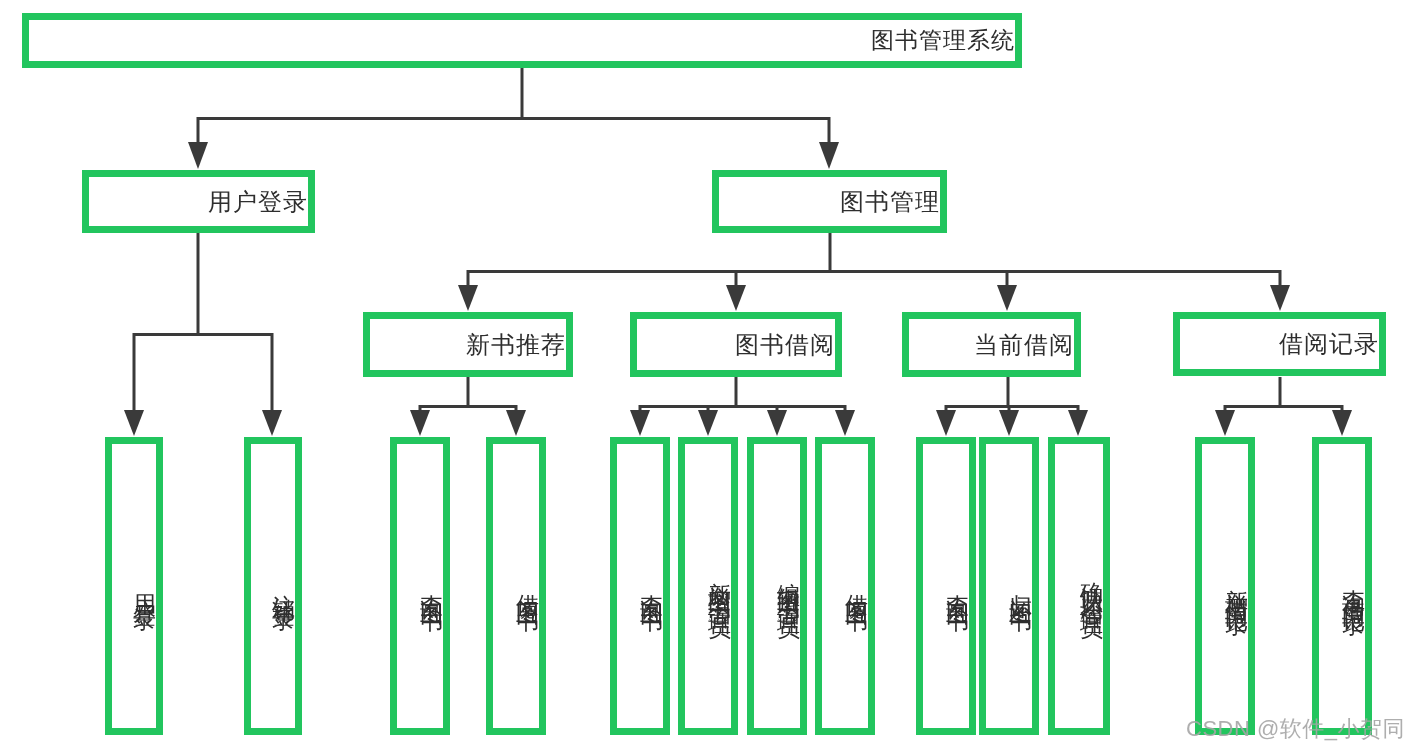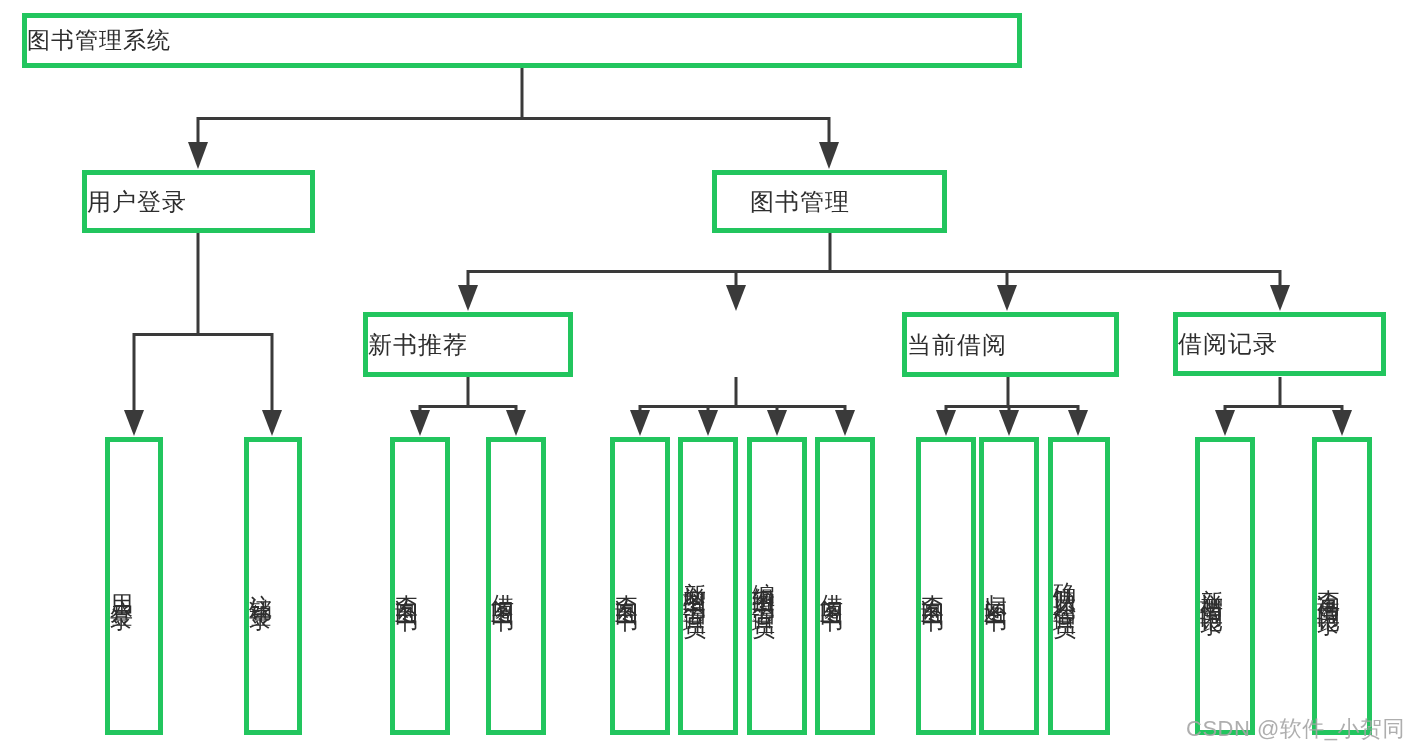--- a/index.html
+++ b/index.html
@@ -18,25 +18,25 @@
   .wires {
     position: absolute;
     left: 0;
     top: 0;
     z-index: 1;
   }
   .node {
     position: absolute;
     box-sizing: border-box;
     background: #ffffff;
-    border: 5px solid #22c55e;
+    border: 7px solid #22c55e;
     color: #2e2e2e;
     display: flex;
     align-items: center;
-    justify-content: flex-start;
+    justify-content: flex-end;
     z-index: 2;
   }
   .h-node {
     font-size: 24px;
     letter-spacing: 1px;
   }
   .root-node {
     font-size: 23px;
   }
   .v-node .v-text {
@@ -125,21 +125,24 @@
   <div class="node h-node" style="left:82px; top:170px; width:233px; height:63px;">
     <span>用户登录</span>
   </div>
   <div class="node h-node" style="left:712px; top:170px; width:235px; height:63px;padding-left:33px;">
     <span>图书管理</span>
   </div>
 
   <div class="node h-node" style="left:363px; top:312px; width:210px; height:65px;">
     <span>新书推荐</span>
   </div>
-  <div class="node h-node" style="left:902px; top:312px; width:217px; height:65px;">
+  <div class="node h-node" style="left:630px; top:312px; width:212px; height:65px;">
+    <span>图书借阅</span>
+  </div>
+  <div class="node h-node" style="left:902px; top:312px; width:179px; height:65px;">
     <span>当前借阅</span>
   </div>
   <div class="node h-node" style="left:1173px; top:312px; width:213px; height:64px;">
     <span>借阅记录</span>
   </div>
 
   <div class="node v-node" style="left:105px; top:437px; width:58px; height:298px;">
     <span class="v-text">用户登录</span>
   </div>
   <div class="node v-node" style="left:244px; top:437px; width:58px; height:298px;">

